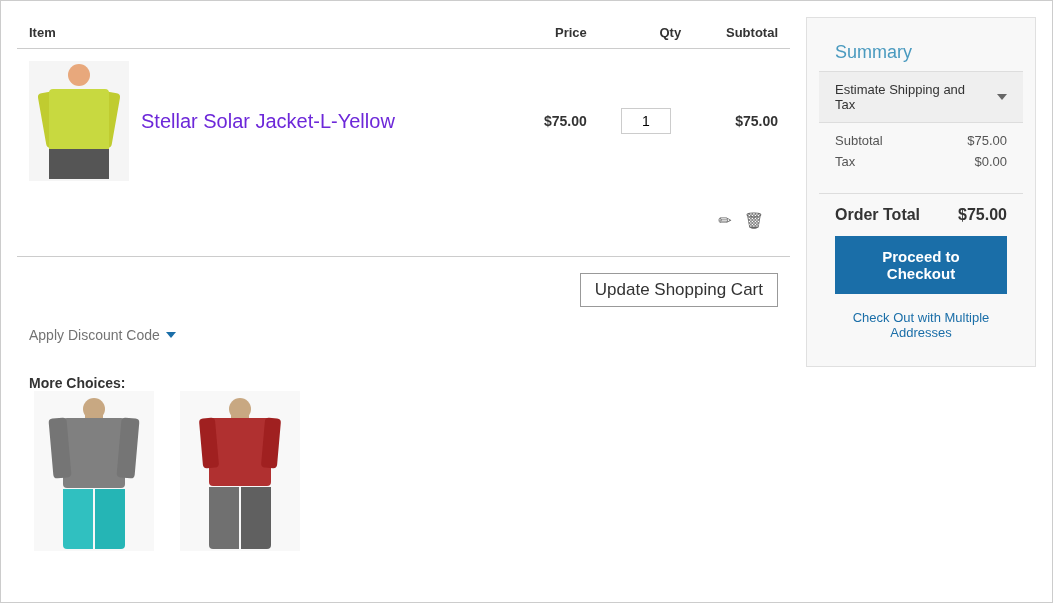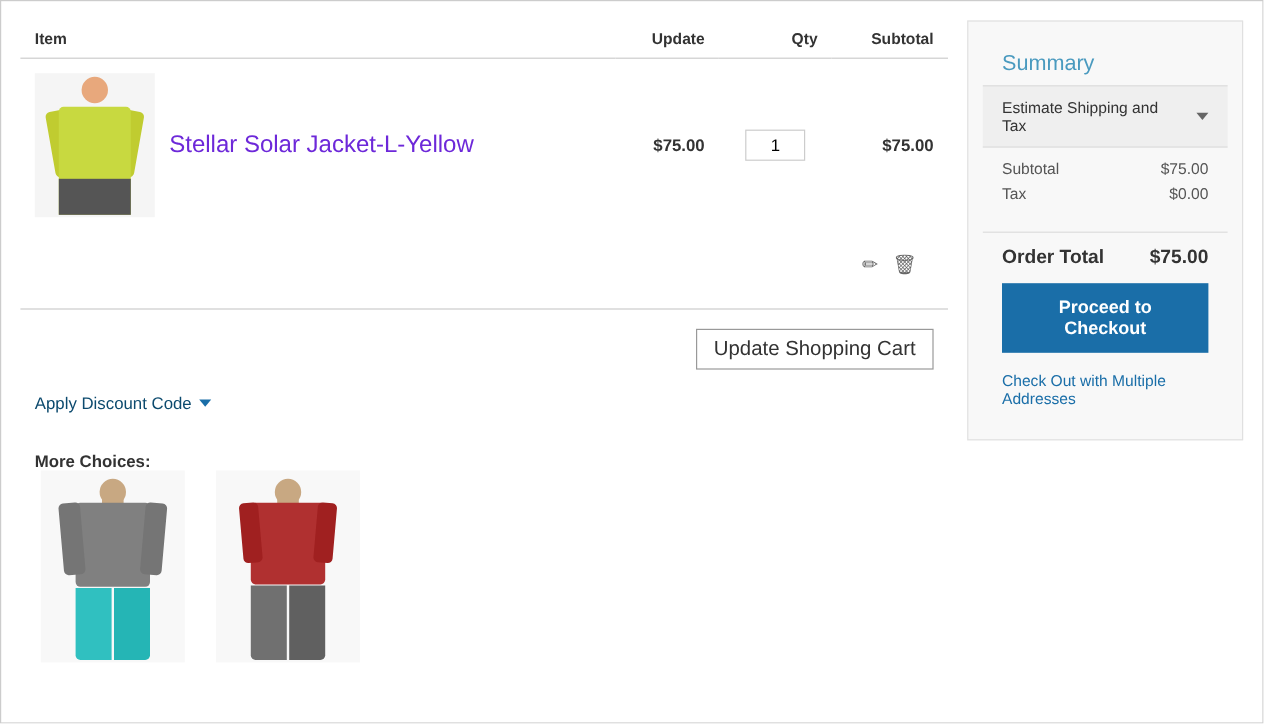--- a/index.html
+++ b/index.html
@@ -111,21 +111,21 @@
       padding: 6px 14px;
       cursor: pointer;
       font-size: 17px;
       color: #333;
     }
     .discount-section {
       padding: 8px 12px;
       margin-bottom: 16px;
     }
     .discount-toggle {
-      color: #0c4a6e;
+      color: #737373;
       cursor: pointer;
       display: flex;
       align-items: center;
       gap: 6px;
       font-size: 14px;
       background: none;
       border: none;
     }
     .chevron-down {
       display: inline-block;
@@ -244,20 +244,21 @@
       color: #fff;
       border: none;
       padding: 12px;
       font-size: 15px;
       font-weight: bold;
       cursor: pointer;
       text-align: center;
     }
     .multi-address-link {
       display: block;
+      text-align: center;
       color: #1a6ea8;
       font-size: 13px;
       padding: 6px 16px 14px 16px;
       cursor: pointer;
       text-decoration: none;
     }
 
     
     .jacket-img {
       width: 90px;
@@ -320,21 +321,21 @@
 </head>
 <body>
 
 <div class="page-wrapper">
 
   <div class="main-content">
     <table class="cart-table">
       <thead>
         <tr>
           <th class="col-item">Item</th>
-          <th class="col-price">Update</th>
+          <th class="col-price">Price</th>
           <th class="col-qty">Qty</th>
           <th class="col-subtotal">Subtotal</th>
         </tr>
       </thead>
       <tbody>
         <tr>
           <td>
             <div class="product-cell">
               <div class="product-image">
 

